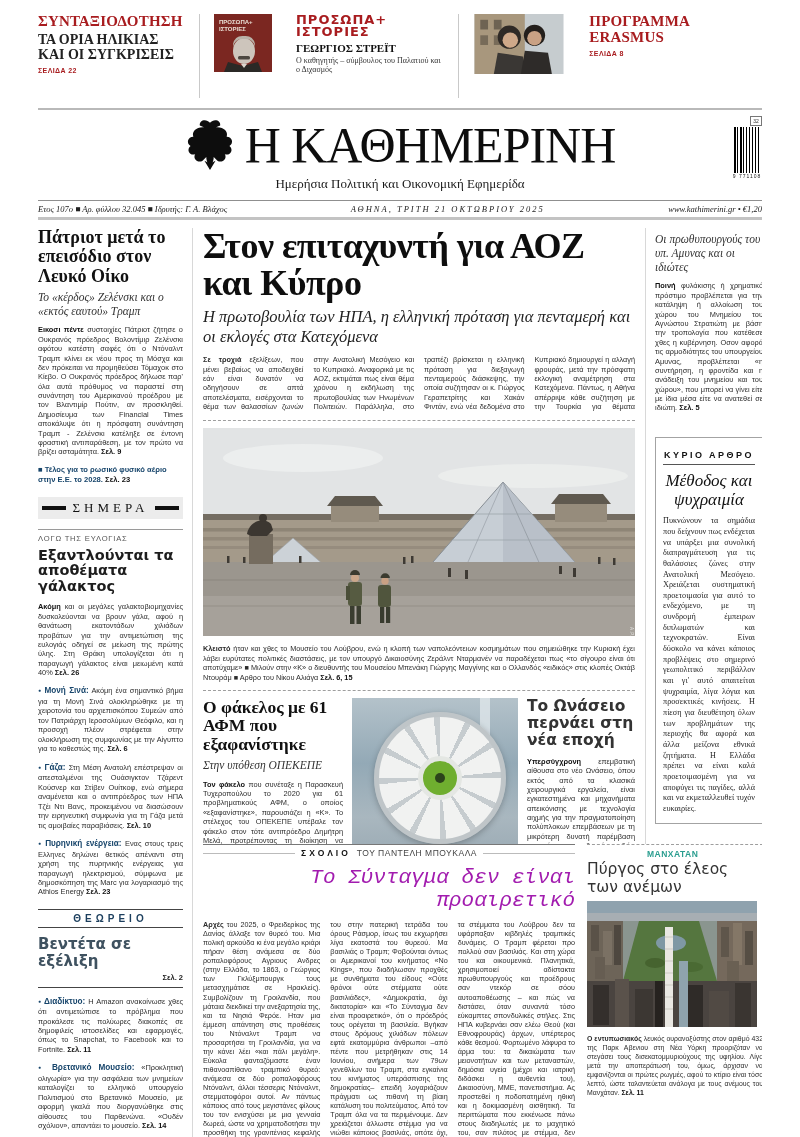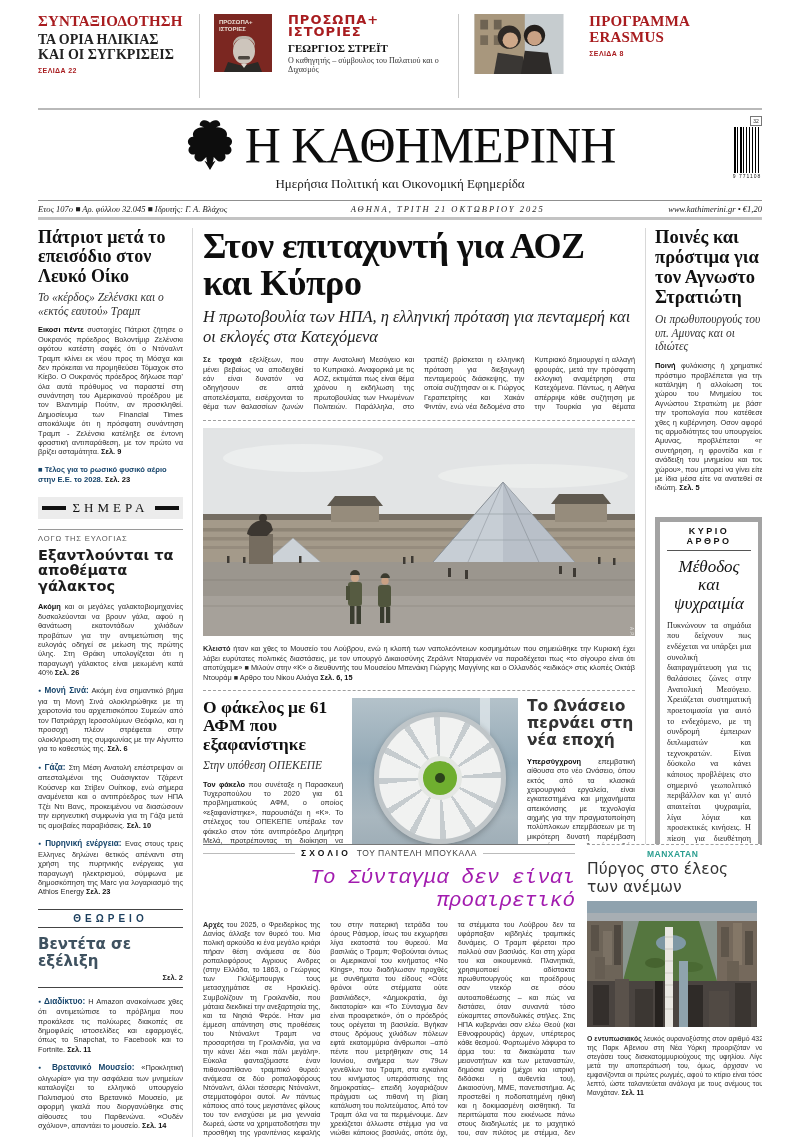--- a/index.html
+++ b/index.html
@@ -5,21 +5,21 @@
   html,body{margin:0;padding:0;background:#fff}
   body{width:800px;height:1137px;overflow:hidden;font-family:"Liberation Sans","DejaVu Sans",sans-serif;color:#1a1a1a;position:relative}
   .serif{font-family:"Liberation Serif","DejaVu Serif",serif}
   .page{padding:0 38px}
   
   .top-strip{display:flex;align-items:flex-start;gap:14px;padding:14px 0 10px 0;border-bottom:2px solid #b9b9b9;height:84px}
   .promo-title{color:#a81c1f;font-family:"Liberation Serif",serif;font-weight:bold;font-size:15px;letter-spacing:.2px;line-height:1.05}
   .promo-lines{font-family:"Liberation Serif",serif;font-size:14px;font-weight:bold;color:#222;line-height:1.12;margin-top:2px}
   .promo-page{color:#a81c1f;font-size:7px;font-weight:bold;margin-top:4px;letter-spacing:.4px}
   .vsep{width:1px;background:#c9c9c9;align-self:stretch}
-  .promo-book{display:flex;gap:16px}
+  .promo-book{display:flex;gap:24px}
   .cover{width:58px;height:58px;flex:0 0 auto}
   .center-logo{color:#a81c1f;font-weight:bold;font-size:13px;line-height:.95;letter-spacing:1px;font-family:"DejaVu Sans",sans-serif}
   .center-name{font-family:"Liberation Serif",serif;font-weight:bold;font-size:11px;margin-top:3px;color:#111}
   .center-desc{font-family:"Liberation Serif",serif;font-size:8px;color:#333;margin-top:2px}
   .promo-right{display:flex;gap:24px}
   .erasmus{width:92px;height:60px;flex:0 0 auto}
   
   .masthead{position:relative;padding:8px 0 0 0;text-align:center}
   .mast-row{display:flex;align-items:center;justify-content:center;gap:10px}
   .mast-title{font-family:"Liberation Serif",serif;font-weight:normal;font-size:50px;letter-spacing:-1px;color:#0d0d0d;line-height:1}
@@ -74,21 +74,21 @@
   .opek{width:140px;flex:0 0 auto}
   .or-photo{width:166px;height:192px;flex:0 0 auto;position:relative;background:linear-gradient(180deg,#b4c2ca 0%,#93a9b6 34%,#a9b7bf 62%,#8fa0ab 100%);overflow:hidden}
   .lamp{position:absolute;left:22px;top:14px;width:122px;height:122px;border-radius:50%;background:repeating-conic-gradient(#f1f2f1 0deg 24deg,#c6cccf 24deg 30deg);border:5px solid #bfc5c8;box-shadow:0 2px 6px rgba(0,0,0,.25)}
   .lamp-center{position:absolute;left:50%;top:50%;width:34px;height:34px;border-radius:50%;transform:translate(-50%,-50%);background:#6fae2f;border:5px solid #e4e7e3}
   .lamp-dot{position:absolute;left:50%;top:50%;width:10px;height:10px;border-radius:50%;transform:translate(-50%,-50%);background:#2c441b}
   .or-light{position:absolute;right:28px;top:0;width:10px;height:120px;background:#dfe6ea;opacity:.8}
   .onas{flex:1}
   .onas-title{font-size:15.5px;color:#333;font-family:"DejaVu Sans",sans-serif;line-height:1.12;font-weight:bold}
   
   .soldier-title{font-family:"Liberation Serif",serif;font-weight:bold;font-size:18.5px;line-height:1.08;color:#111}
-  .kyrio{border:5px solid #a3a3a3;margin-top:24px;padding:4px 7px 8px}
+  .kyrio{border:1px solid #a3a3a3;margin-top:24px;padding:12px 7px 8px}
   .kyrio-head{text-align:center;font-size:9px;font-weight:bold;letter-spacing:2.5px;color:#111;border-bottom:1px solid #555;padding-bottom:4px}
   .kyrio-title{font-family:"Liberation Serif",serif;font-style:italic;font-size:17px;text-align:center;line-height:1.1;margin-top:7px;color:#111}
   .kyrio-body{font-family:"Liberation Serif",serif;font-size:8.2px;line-height:1.3;text-align:justify;margin-top:7px;color:#1e1e1e}
   
   .sx-rule{border:none;border-top:1px solid #777;margin:0 0 3px}
   .sx-head{display:flex;align-items:center;gap:6px;justify-content:center;font-size:8.5px}
   .sx-head .line{flex:1;height:1px;background:#bbb}
   .sx-label{font-weight:bold;letter-spacing:3px;color:#111}
   .sx-author{color:#444;letter-spacing:.5px}
   .sx-title{font-family:Liberation Mono, monospace;font-style:italic;font-size:21px;text-align:right;margin:8px 0 8px;color:#a21caf}
@@ -302,21 +302,20 @@
             </div>
             <div class="onas">
               <div class="onas-title">Το Ωνάσειο περνάει στη νέα εποχή</div>
               <p class="a-body"><b class="lead">Υπερσύγχρονη</b> <span>επεμβατική αίθουσα στο νέο Ωνάσειο, όπου εκτός από τα κλασικά χειρουργικά εργαλεία, είναι εγκατεστημένα και μηχανήματα απεικόνισης με τεχνολογία αιχμής για την πραγματοποίηση πολύπλοκων επεμβάσεων με τη μικρότερη δυνατή παρέμβαση στο σώμα του ασθενούς, καθώς οι γιατροί μπορούν να βλέπουν «μέσα» του σε πραγματικό χρόνο, σαν να έχουν ακτίνες Χ στα μάτια τους. Το νέο Ωνάσειο, που εγκαινιάζεται σήμερα, είναι το πρώτο «smart» - πλήρως ψηφιοποιημένο - νοσοκομείο στην Ελλάδα.</span> </p>
             </div>
           </div>
         </div>
 
         <div class="right-col">
           <div>
-            <div class="soldier-title">Ποινές και πρόστιμα για τον Αγνωστο Στρατιώτη</div>
             <div class="a-sub">Οι πρωθυπουργούς του υπ. Αμυνας και οι ιδιώτες</div>
             <p class="a-body"><b class="lead">Ποινή</b> <span>φυλάκισης ή χρηματικό πρόστιμο προβλέπεται για την κατάληψη ή αλλοίωση του χώρου του Μνημείου του Αγνώστου Στρατιώτη με βάση την τροπολογία που κατέθεσε χθες η κυβέρνηση. Οσον αφορά τις αρμοδιότητες του υπουργείου Αμυνας, προβλέπεται «η συντήρηση, η φροντίδα και η ανάδειξη του μνημείου και του χώρου», που μπορεί να γίνει είτε με ίδια μέσα είτε να ανατεθεί σε ιδιώτη.</span> <b class="pg">Σελ. 5</b></p>
           </div>
           <div class="kyrio">
             <div class="kyrio-head">ΚΥΡΙΟ ΑΡΘΡΟ</div>
             <div class="kyrio-title">Μέθοδος και ψυχραιμία</div>
             <p class="kyrio-body" style="margin-bottom:0">Πυκνώνουν τα σημάδια που δείχνουν πως ενδέχεται να υπάρξει μια συνολική διαπραγμάτευση για τις θαλάσσιες ζώνες στην Ανατολική Μεσόγειο. Χρειάζεται συστηματική προετοιμασία για αυτό το ενδεχόμενο, με τη συνδρομή έμπειρων διπλωματών και τεχνοκρατών. Είναι δύσκολο να κάνει κάποιος προβλέψεις στο σημερινό γεωπολιτικό περιβάλλον και γι' αυτό απαιτείται ψυχραιμία, λίγα λόγια και προσεκτικές κινήσεις. Η πίεση για διευθέτηση όλων των προβλημάτων της περιοχής θα αφορά και άλλα μείζονα εθνικά ζητήματα. Η Ελλάδα πρέπει να είναι καλά προετοιμασμένη για να αποφύγει τις παγίδες, αλλά και να εκμεταλλευθεί τυχόν ευκαιρίες.</p>
           </div>
         </div>
       </div>

